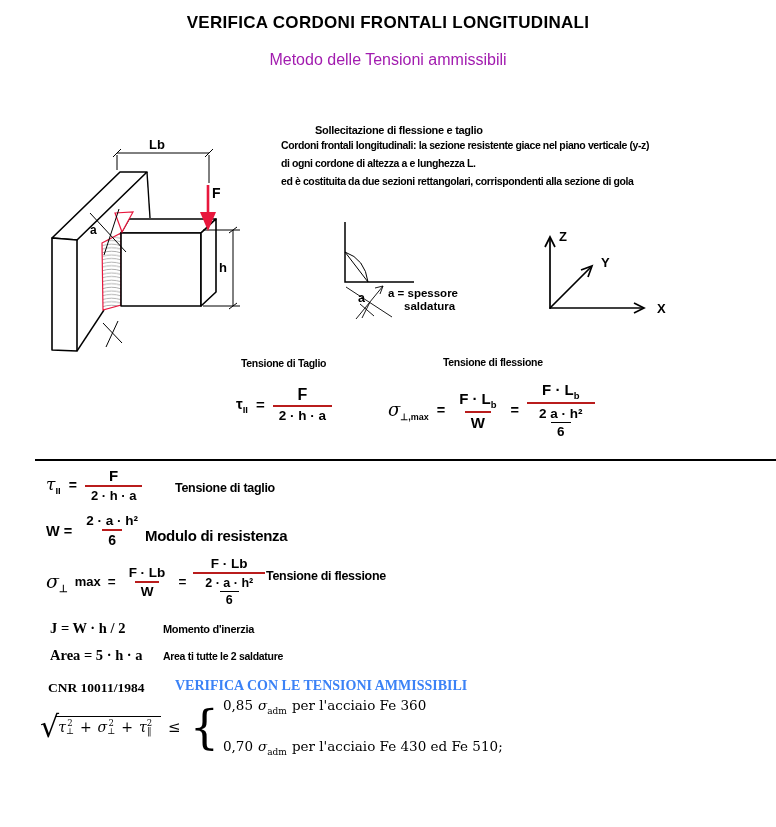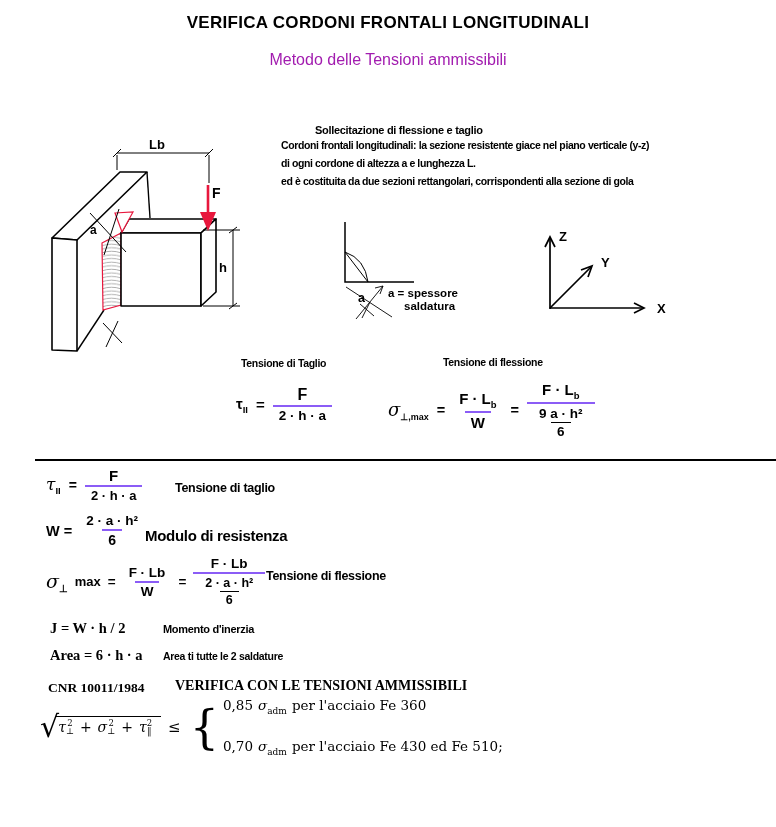--- a/index.html
+++ b/index.html
@@ -10,32 +10,32 @@
   .b{font-weight:bold;font-family:Liberation Serif, serif;}
   .title{top:13px;left:0;width:776px;text-align:center;font-size:17px;font-weight:bold;letter-spacing:.3px;}
   .subtitle{top:51px;left:0;width:776px;text-align:center;font-size:16px;color:#a21caf;}
   .lbl{font-weight:bold;letter-spacing:-0.3px;}
   .intro-head{top:124px;left:278px;font-size:11px;margin-left:37px;}
   .intro-body{top:136px;left:281px;font-size:10.5px;line-height:18px;letter-spacing:-0.4px;}
   .divider{top:459px;left:35px;width:741px;height:0;border-top:2px solid #000;}
   .feq{display:flex;align-items:center;font-weight:bold;}
   .frac{display:inline-flex;flex-direction:column;align-items:center;text-align:center;}
   .frac .num{padding:0 6px 1px;}
-  .frac .den{border-top:2px solid #8b5cf6;padding:1px 6px 0;}
+  .frac .den{border-top:2px solid #b91c1c;padding:1px 6px 0;}
   .frac .frac .den{border-top:1.6px solid #000;}
   .greek{font-family:"DejaVu Serif",serif;font-style:italic;font-weight:normal;}
   .serif{font-family:"DejaVu Serif",serif;}
   .ss{display:inline-flex;flex-direction:column;align-items:center;font-size:8.5px;line-height:8px;font-style:normal;vertical-align:-3px;}
   .sqrt{font-size:30px;line-height:28px;font-family:"DejaVu Serif",serif;margin-right:-4px;font-weight:normal;}
   .radicand{display:inline-flex;align-items:center;gap:6px;border-top:1.6px solid #000;padding:2px 9px 2px 3px;
             font-family:"DejaVu Serif",serif;font-style:italic;font-size:14px;}
   .brace{font-family:"DejaVu Serif",serif;font-size:46px;font-weight:normal;line-height:42px;margin:0 4px 0 9px;}
   .cases{display:flex;flex-direction:column;gap:22px;font-family:"DejaVu Serif",serif;font-size:13.5px;}
   .case{display:flex;align-items:baseline;gap:5px;white-space:nowrap;}
-  .blue{color:#000000;}
+  .blue{color:#3b82f6;}
   svg text{font-family:"Liberation Sans",sans-serif;font-weight:bold;fill:#000;}
 </style>
 </head>
 <body>
 
 <div class="page">
 
   <div class="abs title nw">VERIFICA CORDONI FRONTALI LONGITUDINALI</div>
   <div class="abs subtitle nw">Metodo delle Tensioni ammissibili</div>
 
@@ -143,21 +143,21 @@
     <span>=</span>
     <span class="frac">
       <span class="num" style="font-size:15px"><span>F · L</span><sub style="font-size:9.5px">b</sub></span>
       <span class="den" style="font-size:15px">W</span>
     </span>
     <span>=</span>
     <span class="frac">
       <span class="num" style="font-size:15px"><span>F · L</span><sub style="font-size:9.5px">b</sub></span>
       <span class="den">
         <span class="frac" style="font-size:13.5px">
-          <span class="num">9 a · h²</span>
+          <span class="num">2 a · h²</span>
           <span class="den">6</span>
         </span>
       </span>
     </span>
   </div>
 
   <div class="abs divider"></div>
 
   <div class="abs feq" style="left:46px;top:467px;gap:8px;font-size:14px">
     <span><span class="greek" style="font-size:17px">τ</span><sub style="font-size:9.5px">II</sub></span>
@@ -195,21 +195,21 @@
           <span class="den">6</span>
         </span>
       </span>
     </span>
   </div>
   <div class="abs lbl nw" style="left:266px;top:569px;font-size:12.5px">Tensione di flessione</div>
 
   <div class="abs b nw" style="left:50px;top:620px;font-size:14.5px">J = W · h  / 2</div>
   <div class="abs lbl nw" style="left:163px;top:623px;font-size:11px">Momento d'inerzia</div>
 
-  <div class="abs b nw" style="left:50px;top:647px;font-size:14.5px">Area = 6 · h · a</div>
+  <div class="abs b nw" style="left:50px;top:647px;font-size:14.5px">Area = 5 · h · a</div>
   <div class="abs lbl nw" style="left:163px;top:650px;font-size:10.5px">Area ti tutte le  2  saldature</div>
 
   <div class="abs b nw" style="left:48px;top:680px;font-size:13.5px">CNR 10011/1984</div>
   <div class="abs b blue nw" style="left:175px;top:678px;font-size:14px">VERIFICA  CON LE TENSIONI AMMISSIBILI</div>
 
   <div class="abs" style="left:40px;top:697px;display:flex;align-items:center">
     <span class="sqrt">√</span>
     <span class="radicand">
       <span style="display:inline-flex;align-items:center">
           <span>τ</span>

